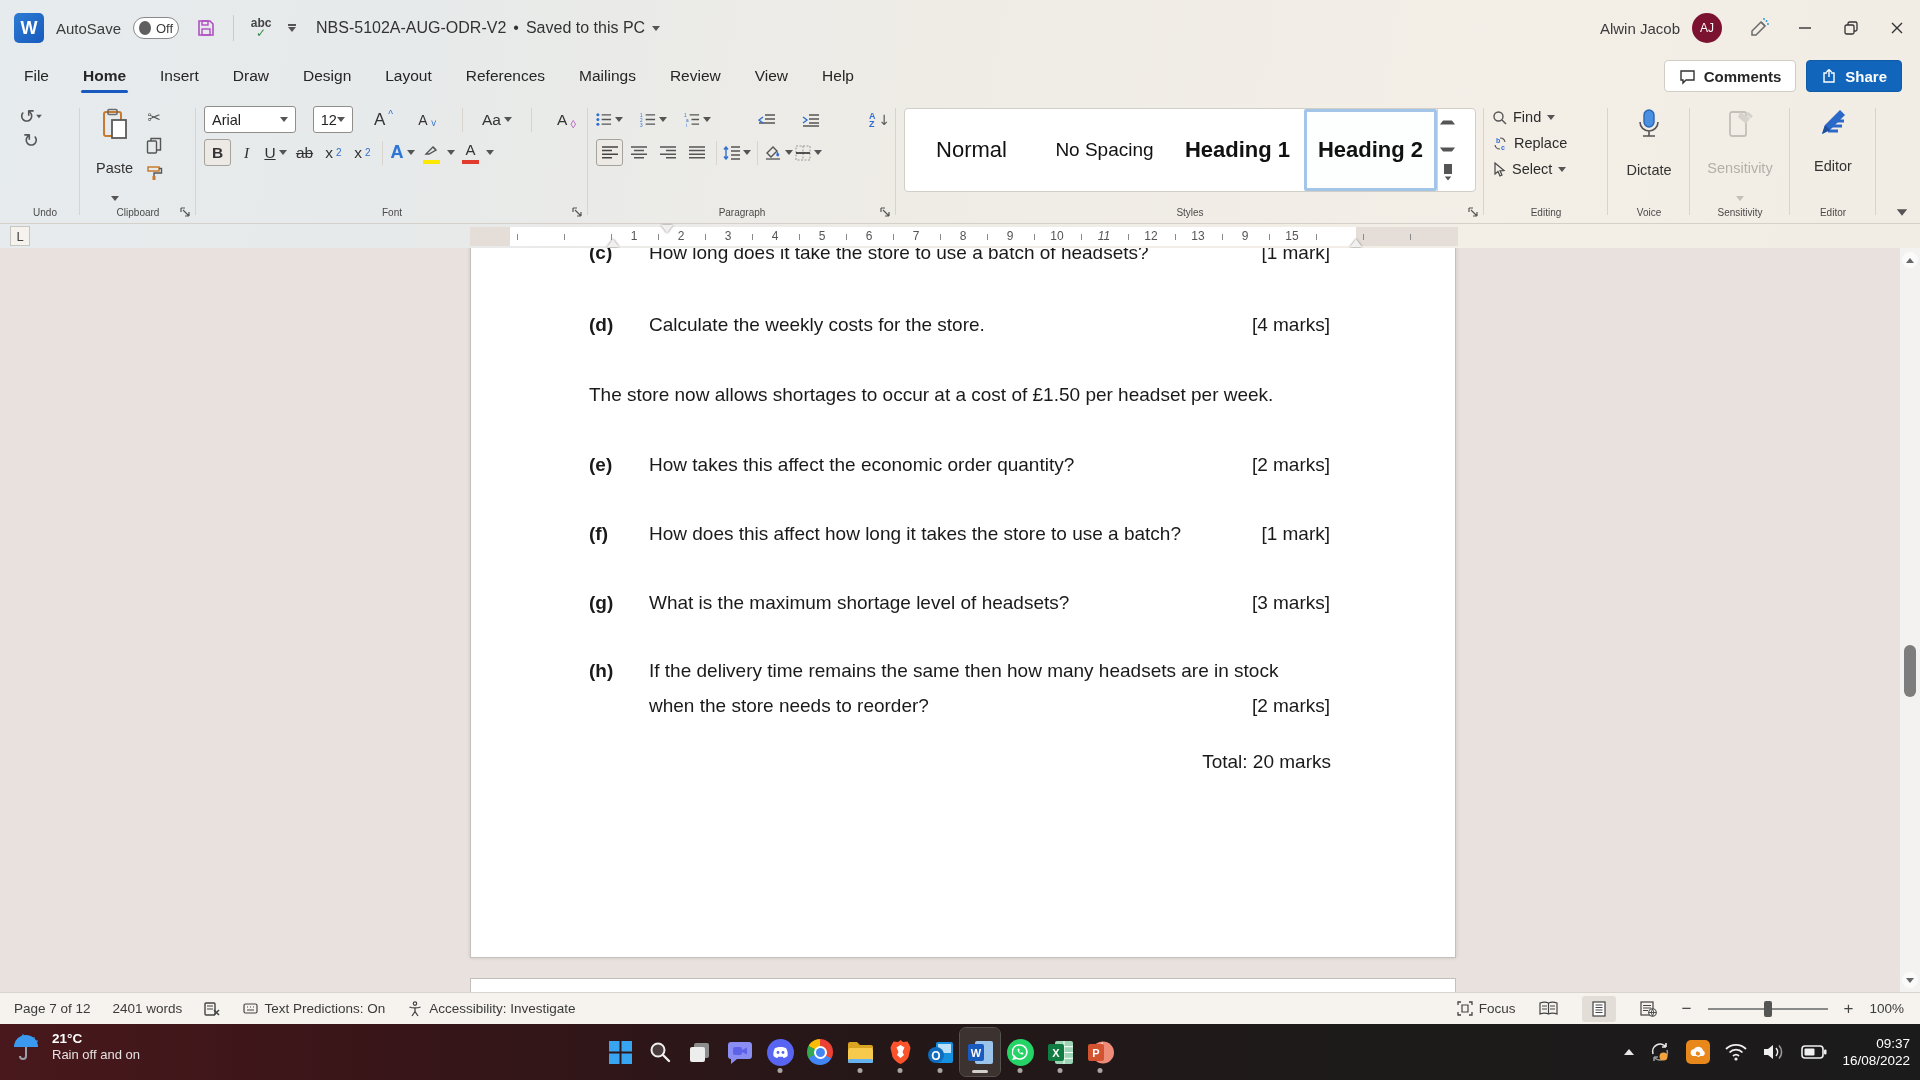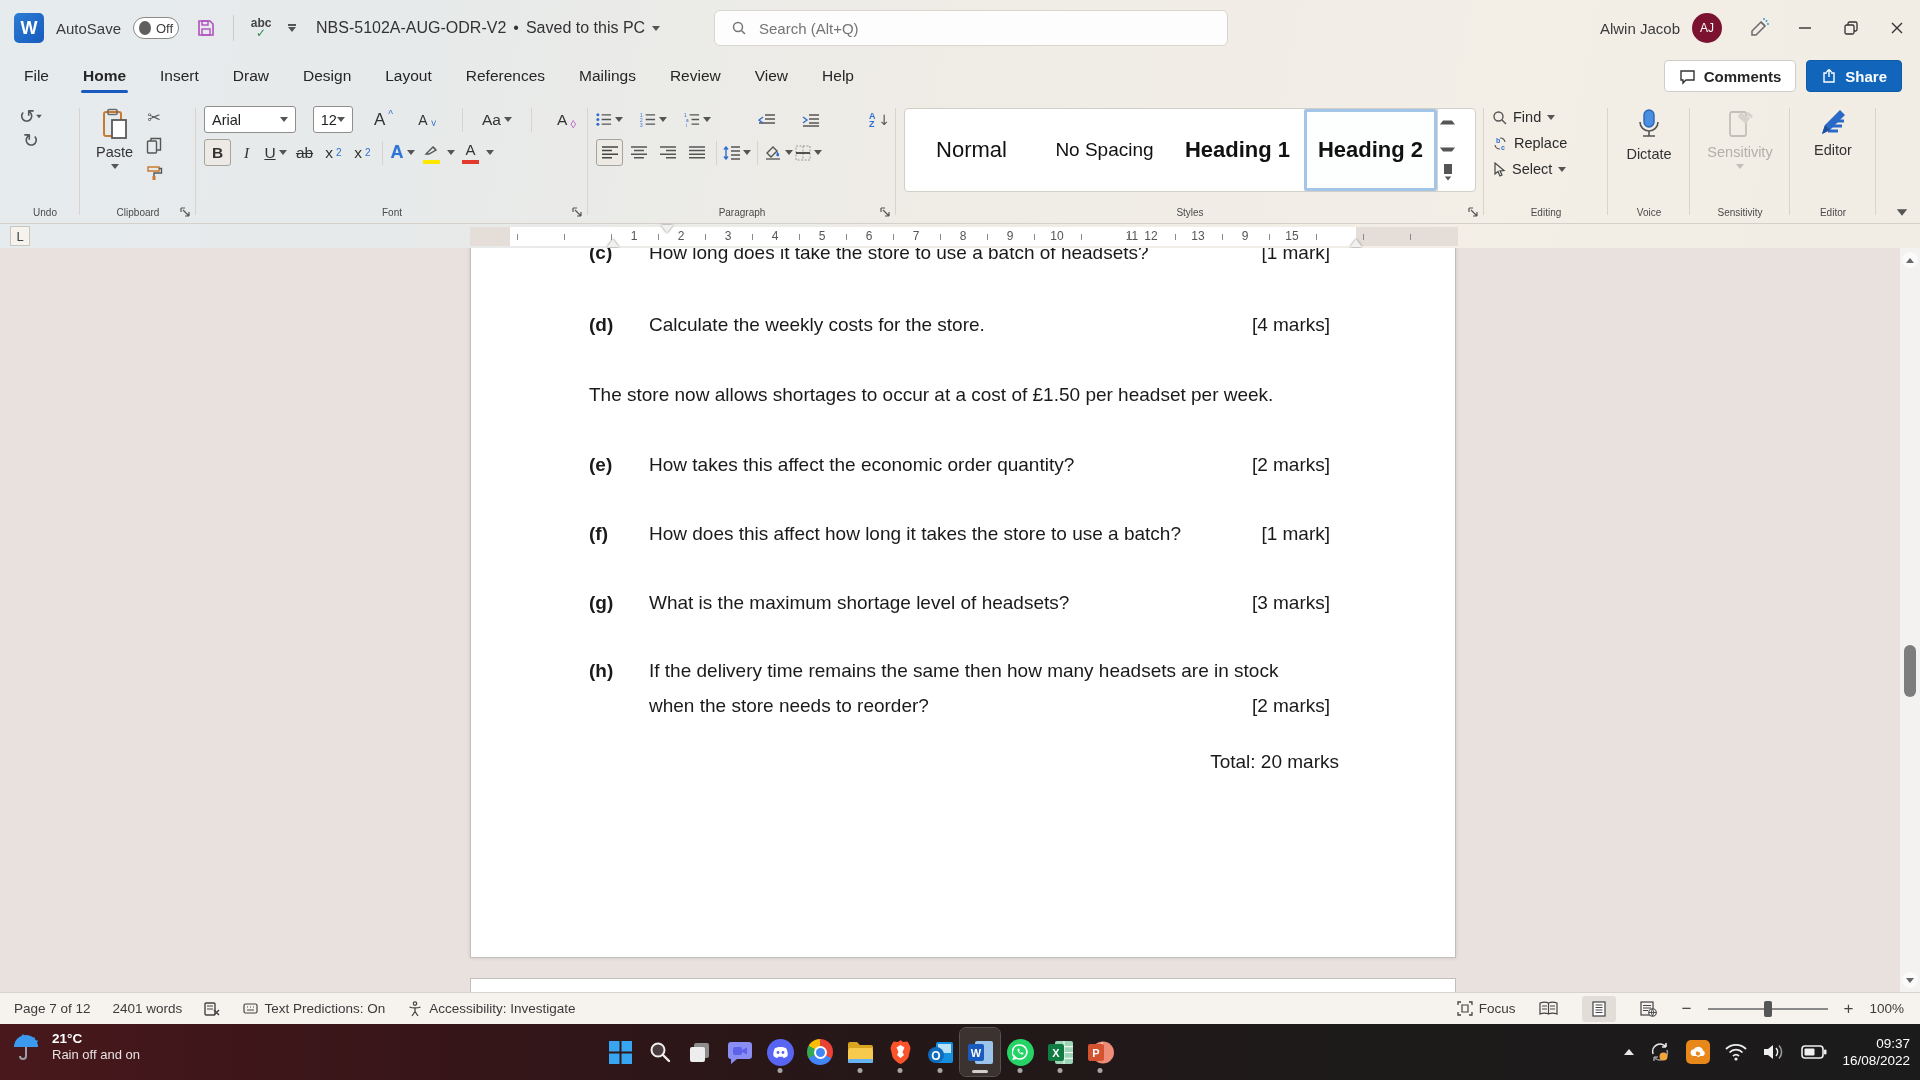--- a/index.html
+++ b/index.html
@@ -47,21 +47,21 @@
   .pillbtn{height:32px;border-radius:4px;display:flex;align-items:center;gap:8px;padding:0 14px;font-size:15px;font-weight:700}
   .comments{background:#fff;border:1px solid #d0cdc8;color:#262626}
   .share{background:#1166bb;color:#fff;border:1px solid #0f5ca8}
 
   
   .ribbon{position:relative;height:128px;display:flex;padding:6px 0 0 10px;border-bottom:1px solid #d5d0ca}
   .rgroup{position:relative;padding:2px 8px 24px 8px}
   .rgroup::after{content:"";position:absolute;right:0;top:6px;bottom:8px;width:1px;background:#d8d3cc}
   .glabel{position:absolute;bottom:5px;left:0;right:0;text-align:center;font-size:10px;color:#4a4a4a}
   .launcher{position:absolute;bottom:5px;right:5px;width:12px;height:12px}
-  .bigbtn{display:flex;flex-direction:column;align-items:center;justify-content:flex-start;gap:4px;
+  .bigbtn{display:flex;flex-direction:column;align-items:center;justify-content:flex-start;gap:20px;
     padding:4px 8px;border-radius:4px;font-size:14.5px;color:#333}
   .ico-txt{font-family:"DejaVu Sans",sans-serif;font-size:19px;color:#555;line-height:20px}
   .smallbtn{width:26px;height:24px;display:flex;align-items:center;justify-content:center;border-radius:3px}
   .fontrow{display:flex;align-items:center;gap:17px;margin:2px 0 6px 0}
   .combo{display:flex;align-items:center;justify-content:space-between;border:1px solid #908e8a;border-radius:3px;
     background:#fff;height:27px;padding:0 7px;font-size:14.5px;color:#222}
   .fbtn{min-width:27px;height:27px;display:flex;align-items:center;justify-content:center;font-size:15.5px;
     color:#333;border-radius:3px;gap:3px}
   .fsel{border:1px solid #a6a29c;background:#edeae5}
   .colorbtn{display:flex;flex-direction:column;align-items:center;line-height:13px;padding-top:3px}
@@ -96,21 +96,21 @@
   
   .docarea{position:absolute;top:248px;left:0;width:1920px;height:744px;background:#e8e1dd;overflow:hidden}
   .page{position:absolute;left:470px;top:-10px;width:986px;height:720px;background:#fff;
     border:1px solid #c2bfbc;box-shadow:0 0 4px rgba(0,0,0,.12)}
   .page2{position:absolute;left:470px;top:730px;width:986px;height:16px;background:#fff;border:1px solid #c2bfbc;border-bottom:none}
   .qrow{position:absolute;left:118px;right:125px;display:flex;font-size:19px;color:#1a1a1a;line-height:24px}
   .qlab{width:60px;font-weight:700}
   .qtext{flex:1}
   .qmarks{margin-left:12px;white-space:nowrap}
   .sentence{position:absolute;left:118px;font-size:19px;color:#1a1a1a}
-  .totalrow{position:absolute;right:116px;font-size:19px;color:#1a1a1a}
+  .totalrow{position:absolute;right:124px;font-size:19px;color:#1a1a1a}
 
   
   .vscroll{position:absolute;right:0;top:0;width:20px;height:744px;background:#f4f2f0}
   .varrow{position:absolute;left:2px;width:16px;height:16px;display:flex;align-items:center;justify-content:center;
     background:#fbfafa;border-radius:8px}
   .vthumb{position:absolute;left:4px;top:397px;width:12px;height:52px;border-radius:6px;background:#7d7d7d}
 
   
   .statusbar{position:absolute;top:992px;left:0;width:1920px;height:32px;background:#f6f3ef;border-top:1px solid #d8d3cd;
     display:flex;align-items:center;font-size:13.5px;color:#3b3b3b}
@@ -170,27 +170,20 @@
       </div>
       <div class="chev-dbl">
         <div class="bar"></div>
           <div class="chev"></div>
       </div>
       <div class="doctitle">
         <span>NBS-5102A-AUG-ODR-V2</span>
         <span>•</span>
         <span>Saved to this PC</span>
         <div class="chev"></div>
-      </div>
-      <div class="searchbox">
-        <svg width="16" height="16" viewBox="0 0 16 16">
-            <circle cx="7" cy="7" r="4.5" fill="none" stroke="#767676" stroke-width="1.5"></circle>
-            <path d="M10.5 10.5 L14 14" stroke="#767676" stroke-width="1.5"></path>
-          </svg>
-        <input type="text" placeholder="Search (Alt+Q)" style="">
       </div>
       <div class="tb-right">
         <span class="tb-txt">Alwin Jacob</span>
         <div class="avatar">AJ</div>
         <div class="winbtn">
           <svg width="22" height="22" viewBox="0 0 22 22">
               <path d="M4 14 L13 5 L17 9 L8 18 L4 18 Z" fill="none" stroke="#6b6b6b" stroke-width="1.5"></path>
               <path d="M13 5 L17 9" stroke="#6b6b6b" stroke-width="1.5"></path>
               <circle cx="18.5" cy="4" r="1" fill="#2e9bd6"></circle>
               <circle cx="20" cy="7" r="1" fill="#2e9bd6"></circle>
@@ -580,21 +573,21 @@
             <span class="rnum" style="left: 164px;">1</span>
             <span class="rnum" style="left: 211px;">2</span>
             <span class="rnum" style="left: 258px;">3</span>
             <span class="rnum" style="left: 305px;">4</span>
             <span class="rnum" style="left: 352px;">5</span>
             <span class="rnum" style="left: 399px;">6</span>
             <span class="rnum" style="left: 446px;">7</span>
             <span class="rnum" style="left: 493px;">8</span>
             <span class="rnum" style="left: 540px;">9</span>
             <span class="rnum" style="left: 587px;">10</span>
-            <span class="rnum" style="left: 662px;">11</span>
+            <span class="rnum" style="left: 634px; font-style: italic;">11</span>
             <span class="rnum" style="left: 681px;">12</span>
             <span class="rnum" style="left: 728px;">13</span>
             <span class="rnum" style="left: 775px;">9</span>
             <span class="rnum" style="left: 822px;">15</span>
             <i class="rtick" style="left: 46.5px;"></i>
             <i class="rtick" style="left: 93.5px;"></i>
             <i class="rtick" style="left: 140.5px;"></i>
             <i class="rtick" style="left: 187.5px;"></i>
             <i class="rtick" style="left: 234.5px;"></i>
             <i class="rtick" style="left: 281.5px;"></i>

